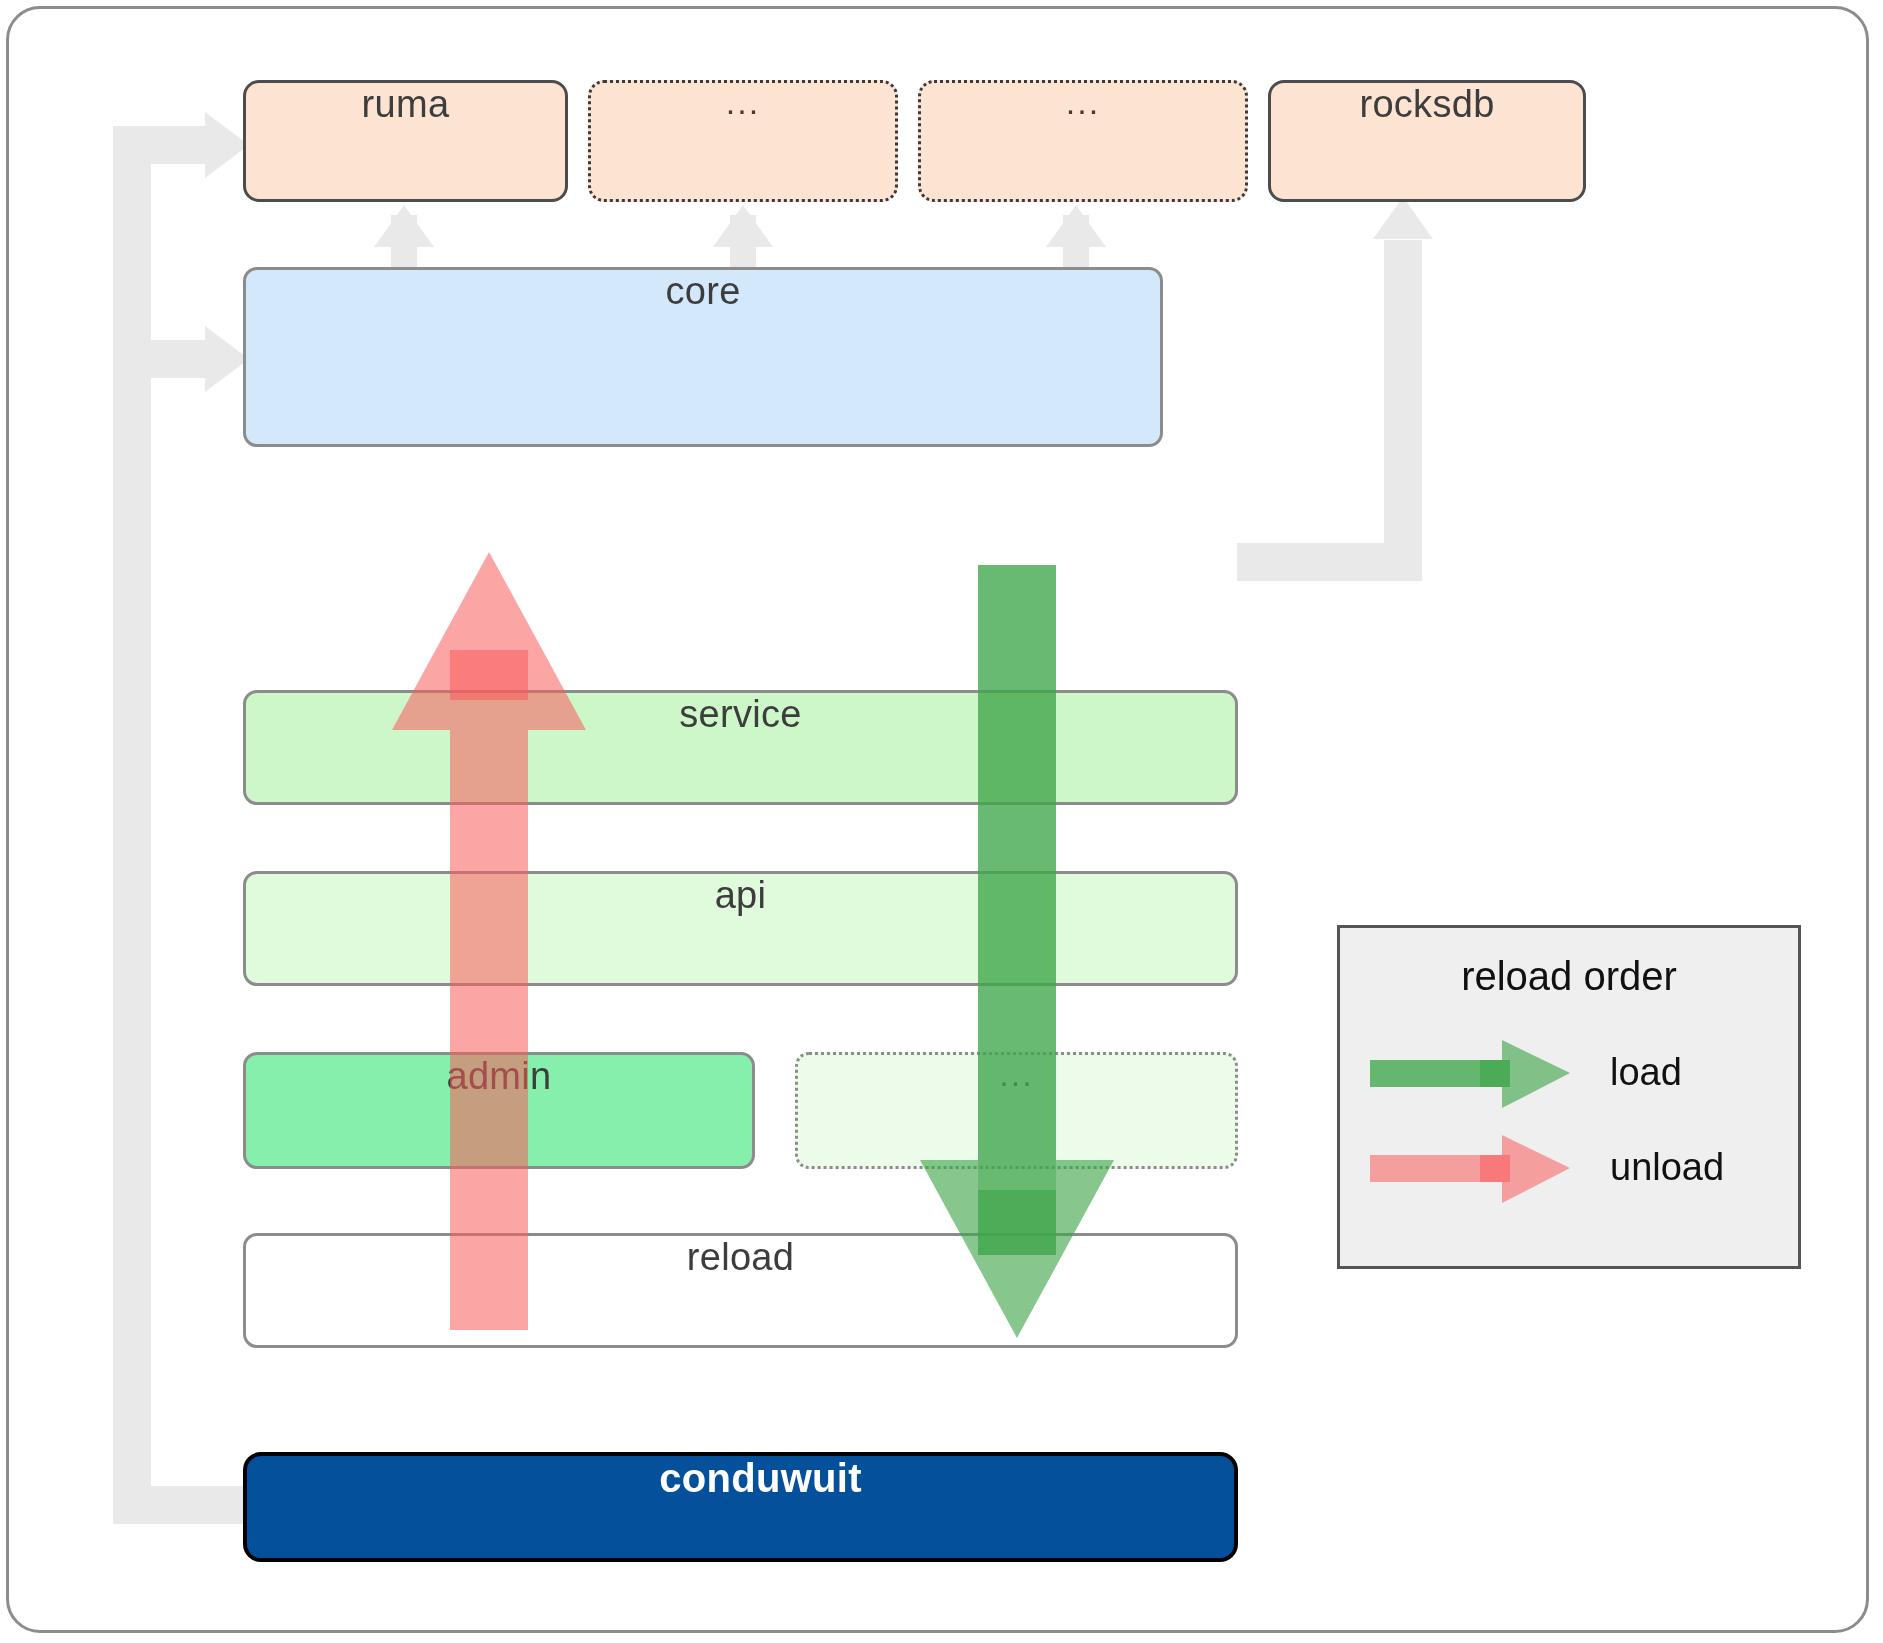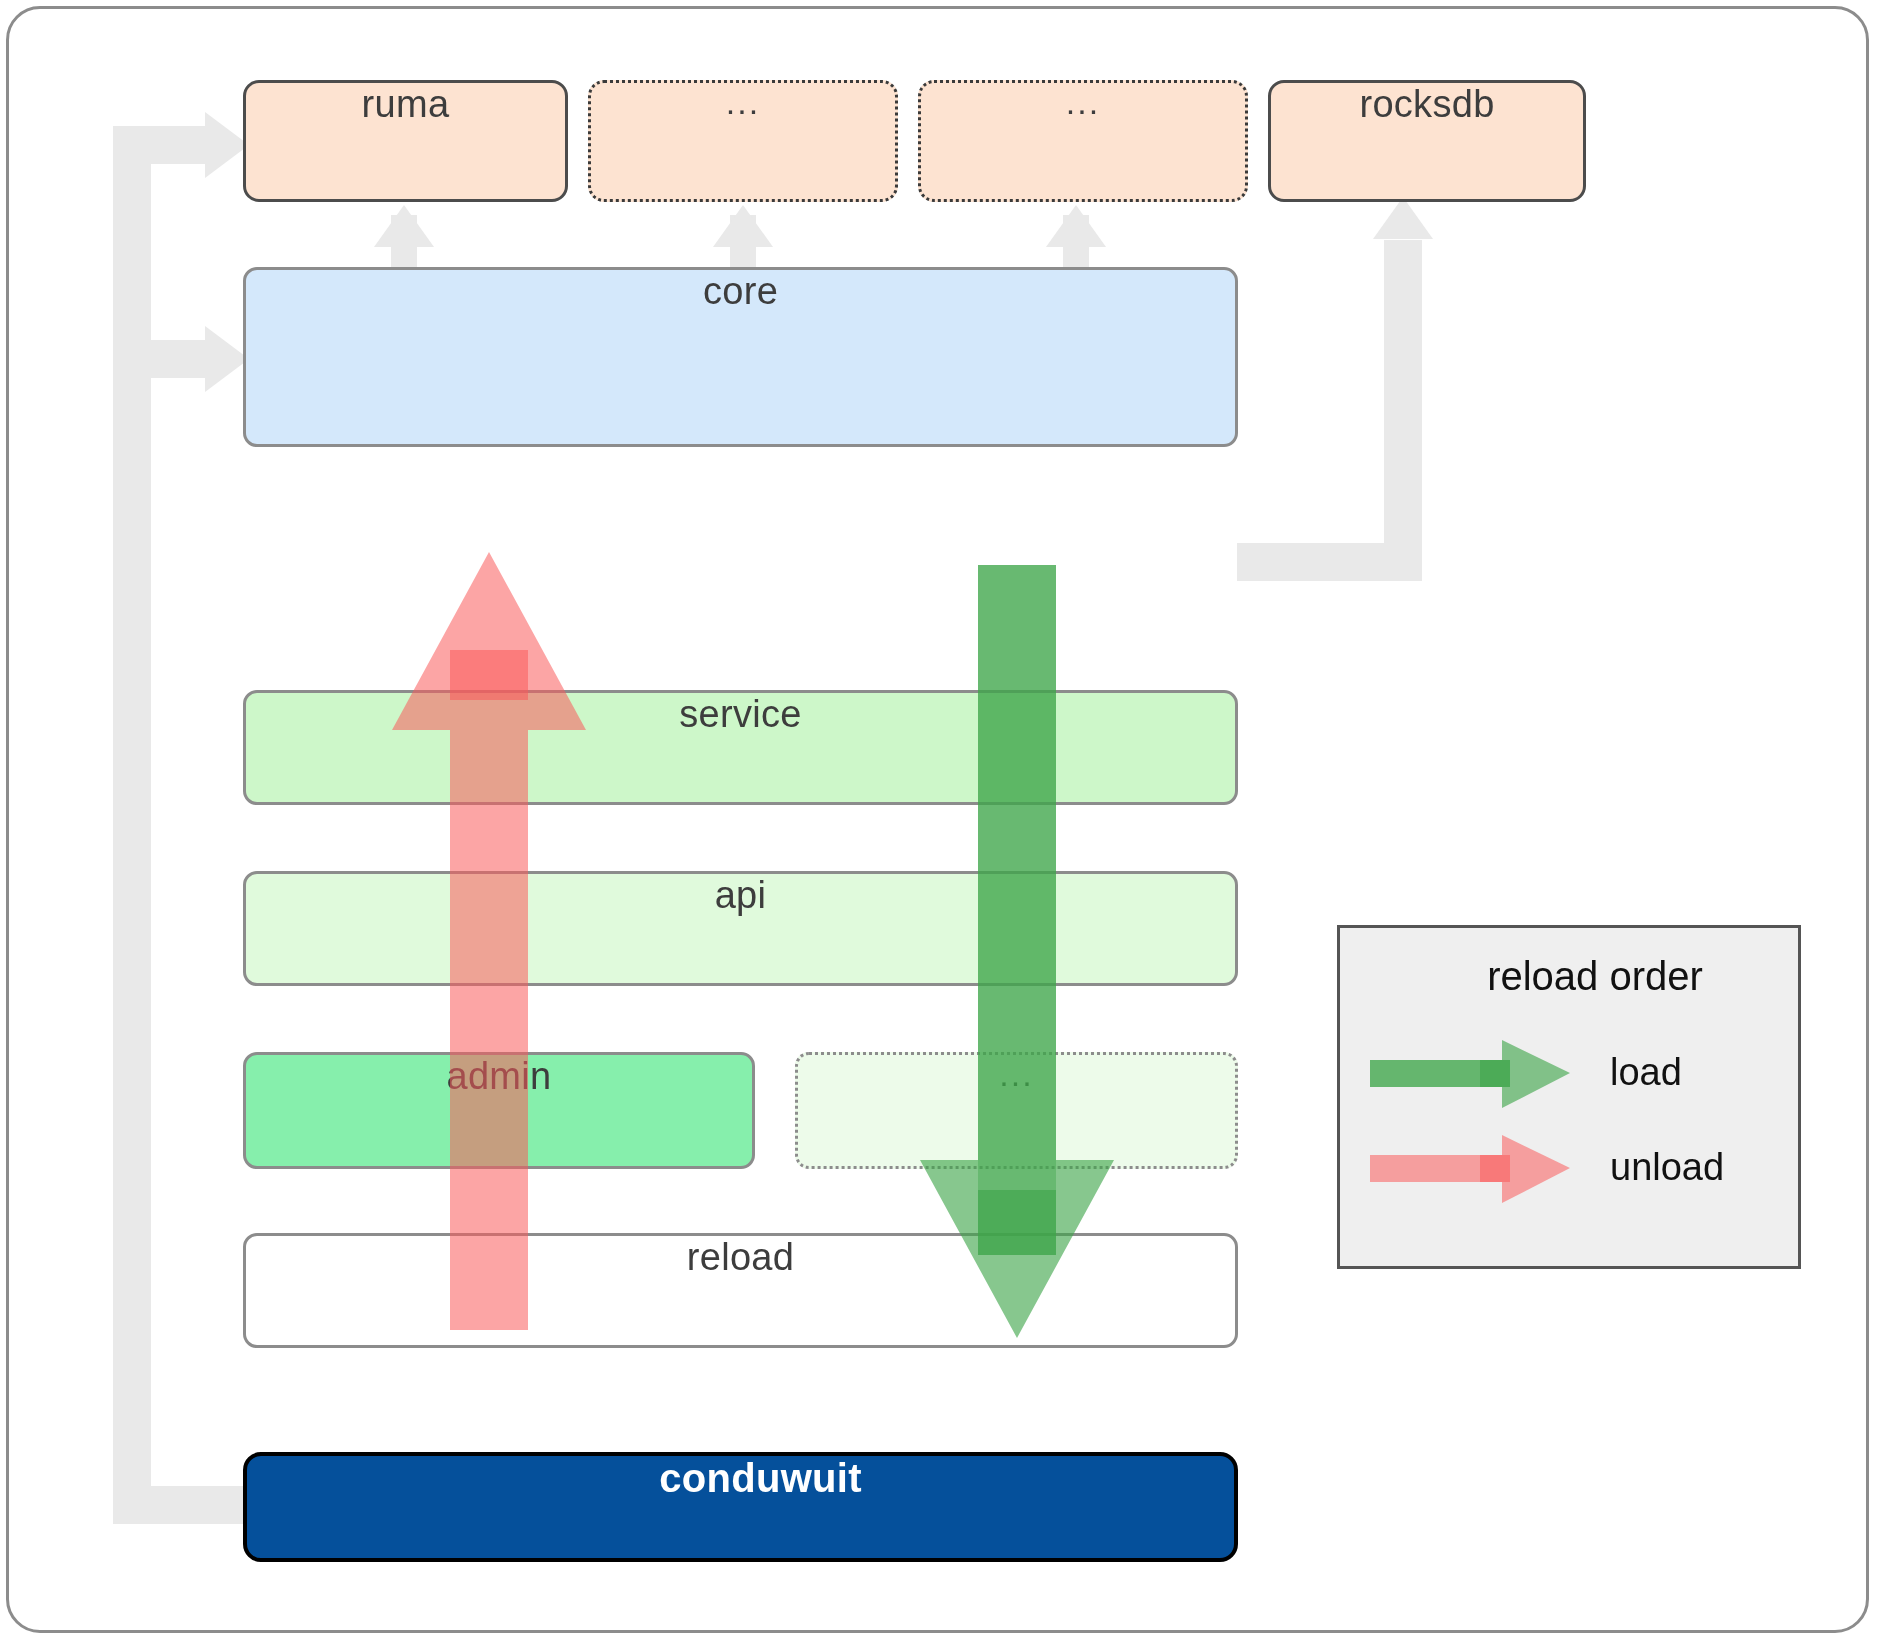--- a/index.html
+++ b/index.html
@@ -103,21 +103,20 @@
     border: 3px solid #555;
     box-sizing: border-box;
     z-index: 5;
   }
   #legend-title {
     position: absolute;
     left: 0; top: 26px; width: 100%;
     text-align: center;
     font-size: 40px;
     color: #111;
-    padding-left: 26px;
   }
   .legend-label {
     position: absolute;
     font-size: 38px;
     color: #111;
   }
 </style>
 </head>
 <body>
 
@@ -153,21 +152,21 @@
   <div class="node top-dotted dots" style="left:588px; top:80px; width:310px; height:122px;">
     <span>...</span>
   </div>
   <div class="node top-dotted dots" style="left:918px; top:80px; width:330px; height:122px;">
     <span>...</span>
   </div>
   <div class="node top-solid" style="left:1268px; top:80px; width:318px; height:122px;">
     <span>rocksdb</span>
   </div>
 
-  <div class="node core-box" style="left:243px; top:267px; width:995px; height:180px;">
+  <div class="node core-box" style="left:243px; top:267px; width:920px; height:180px;">
     <span>core</span>
   </div>
 
   <div class="node layer" style="left:243px; top:690px; width:995px; height:115px; background:#cdf7c9;">
     <span>service</span>
   </div>
   <div class="node layer" style="left:243px; top:871px; width:995px; height:115px; background:#e0fadc;">
     <span>api</span>
   </div>
 

